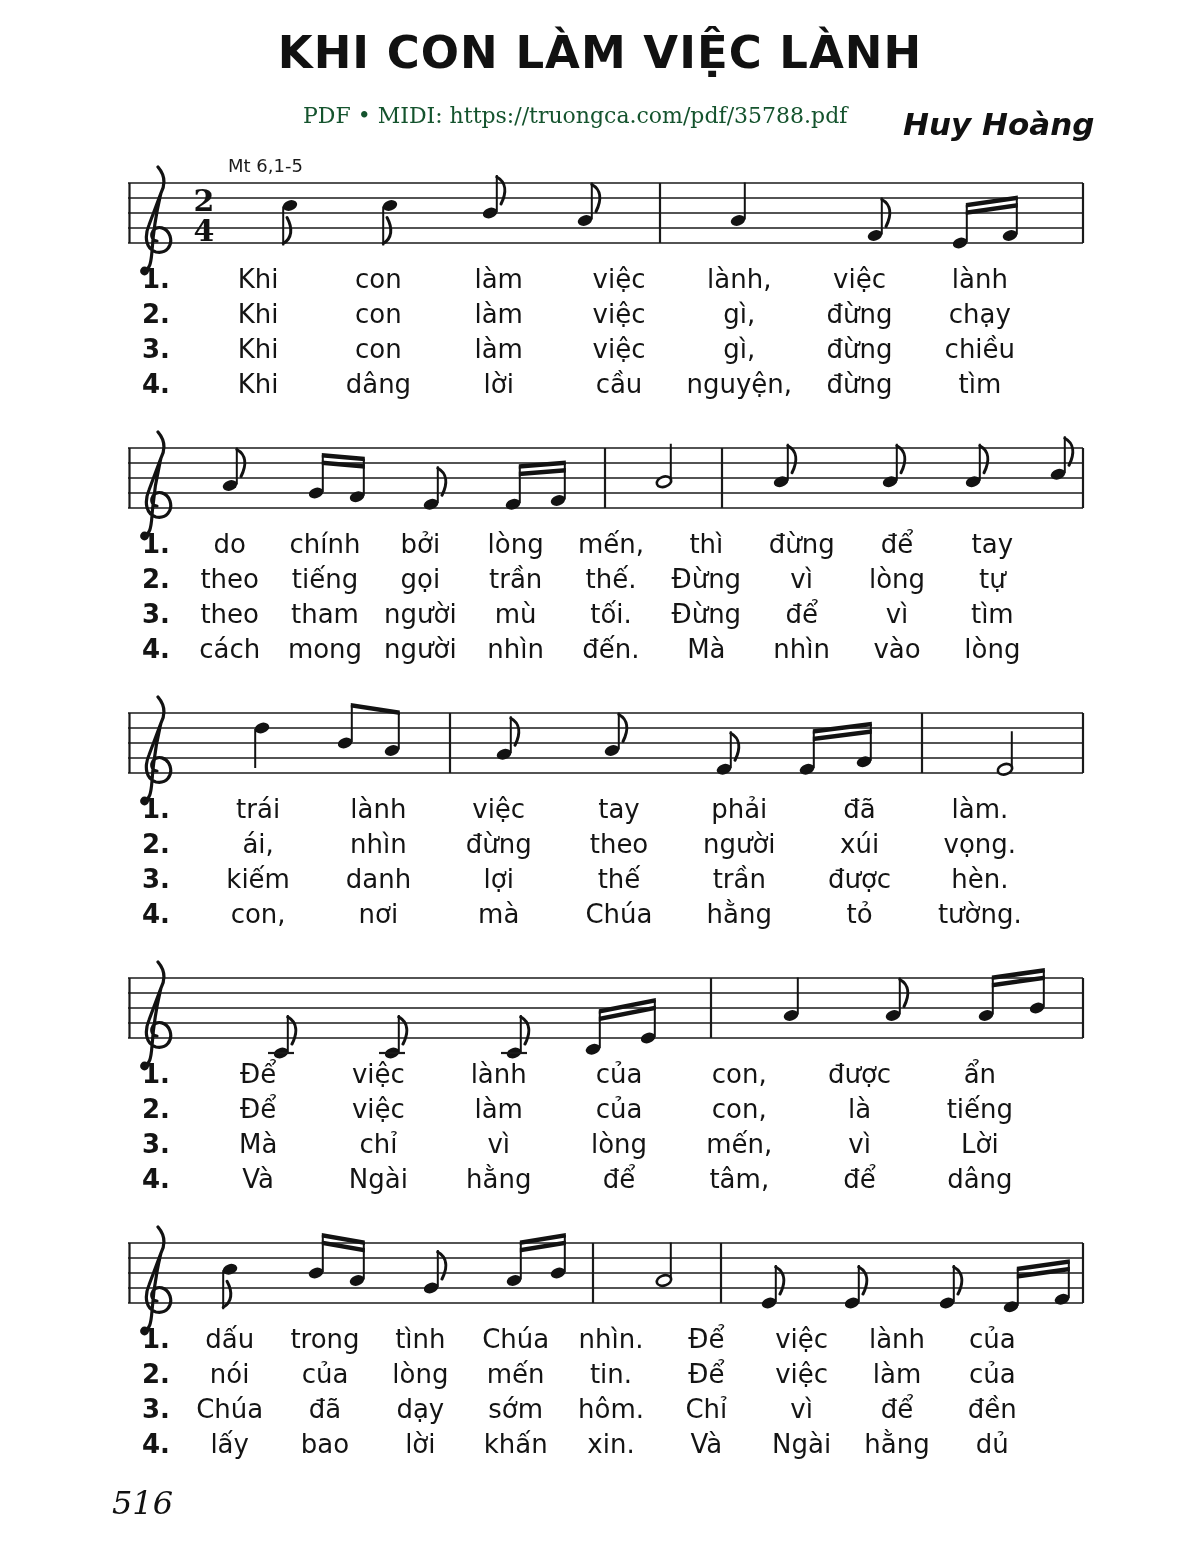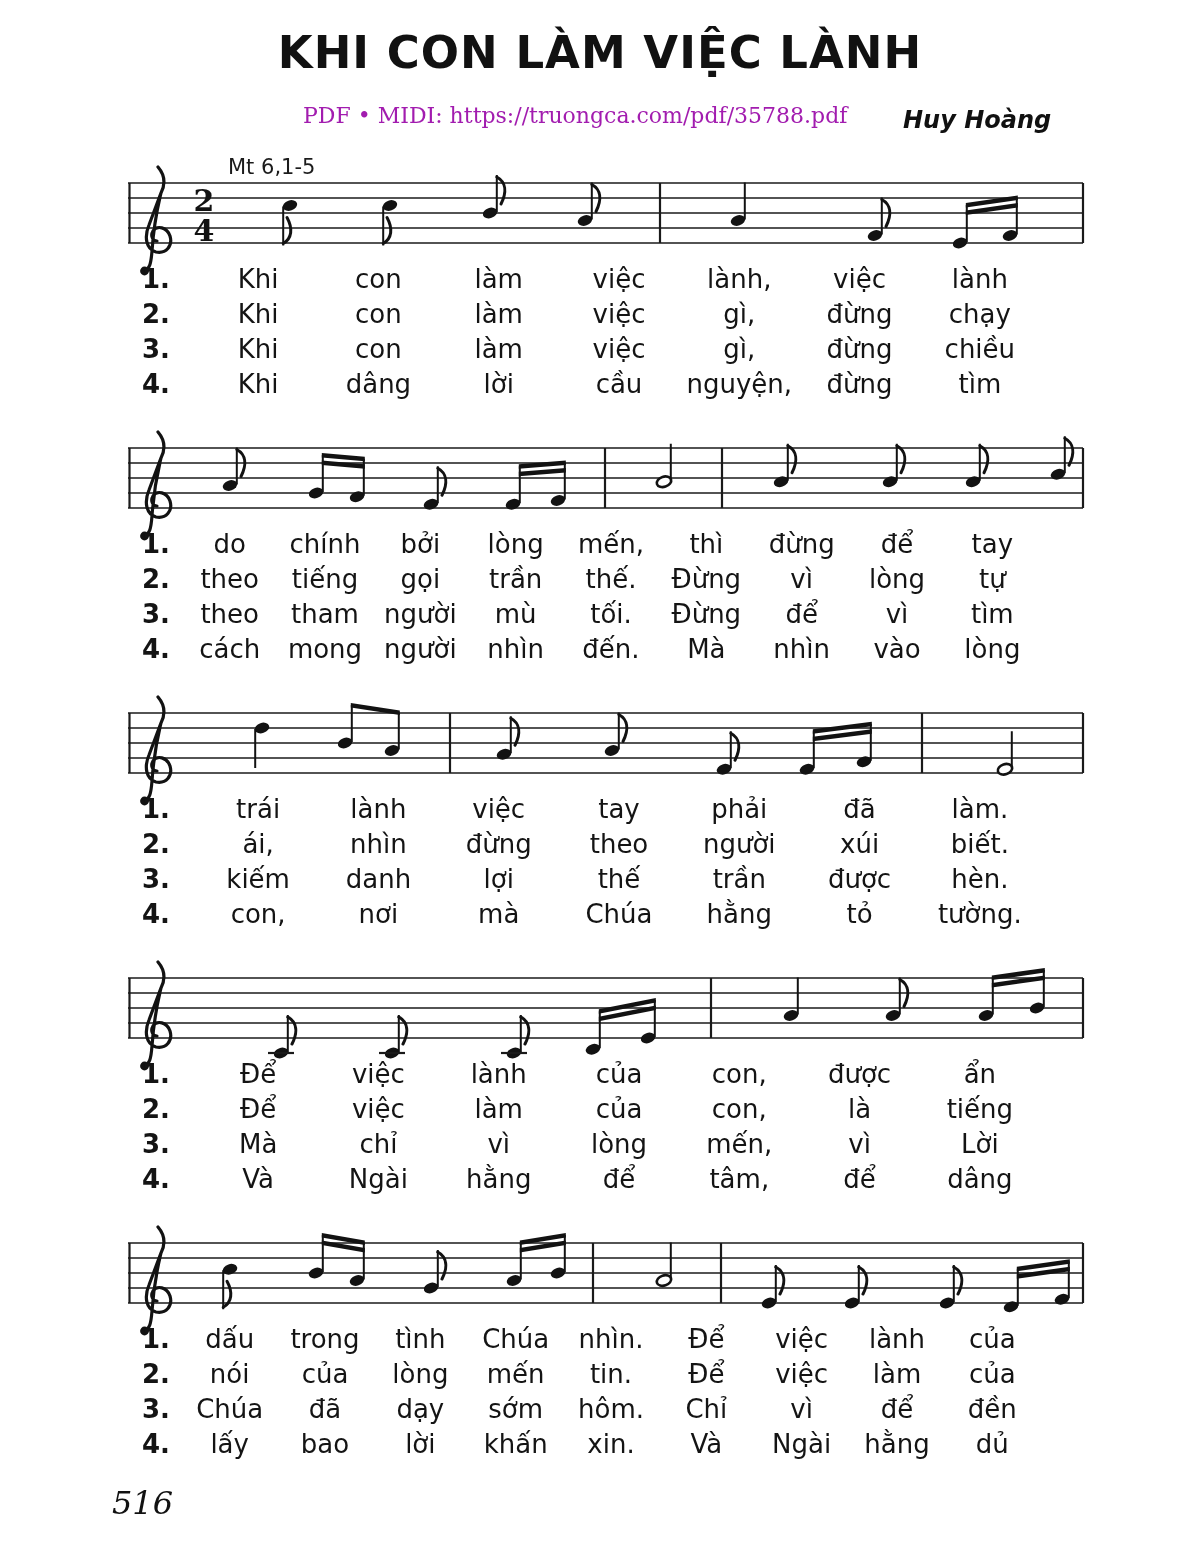--- a/index.html
+++ b/index.html
@@ -1,24 +1,24 @@
 <!DOCTYPE html>
 <html><head>
 <meta charset="utf-8">
 <style>
   html,body{margin:0;padding:0;background:#ffffff}
   .page{position:relative;width:1200px;height:1553px;background:#fff;overflow:hidden;
         font-family:"DejaVu Sans","Liberation Sans",sans-serif;color:#141414}
   .title{position:absolute;top:26px;left:0;width:100%;text-align:center;margin:0;
          font-size:45px;font-weight:bold;letter-spacing:1px;color:#111}
   .subline{position:absolute;top:103px;left:303px;
-           font-family:"DejaVu Serif","Liberation Serif",serif;font-size:22px;color:#a21caf}
-  .composer{position:absolute;top:106px;left:903px;font-size:24px;font-weight:bold;
+           font-family:"DejaVu Serif","Liberation Serif",serif;font-size:22px;color:#14532d}
+  .composer{position:absolute;top:106px;left:903px;font-size:31px;font-weight:bold;
             font-style:italic;color:#111}
-  .scripture{position:absolute;top:155px;left:228px;font-size:21px;color:#1b1b1b}
+  .scripture{position:absolute;top:155px;left:228px;font-size:18px;color:#1b1b1b}
   .system{position:absolute;left:0;width:1200px;height:265px}
   .staff{position:absolute;left:128px;top:0;overflow:visible}
   .sl{stroke:#1a1a1a;stroke-width:1.5}
   .bl{stroke:#1a1a1a;stroke-width:2.2}
   .st{stroke:#121212;stroke-width:2}
   .fl{fill:none;stroke:#121212;stroke-width:3;stroke-linecap:round}
   .ts{font-family:"DejaVu Serif","Liberation Serif",serif;font-size:30px;font-weight:bold;
       text-anchor:middle;fill:#121212}
   .lyrics{position:absolute;left:142px;top:100px;width:898px}
   .lrow{display:grid;height:35px;align-items:center}
@@ -272,21 +272,21 @@
             <span class="w">làm.</span>
           </div>
           <div class="lrow">
             <span class="num">2.</span>
             <span class="w">ái,</span>
             <span class="w">nhìn</span>
             <span class="w">đừng</span>
             <span class="w">theo</span>
             <span class="w">người</span>
             <span class="w">xúi</span>
-            <span class="w">biết.</span>
+            <span class="w">vọng.</span>
           </div>
           <div class="lrow">
             <span class="num">3.</span>
             <span class="w">kiếm</span>
             <span class="w">danh</span>
             <span class="w">lợi</span>
             <span class="w">thế</span>
             <span class="w">trần</span>
             <span class="w">được</span>
             <span class="w">hèn.</span>

